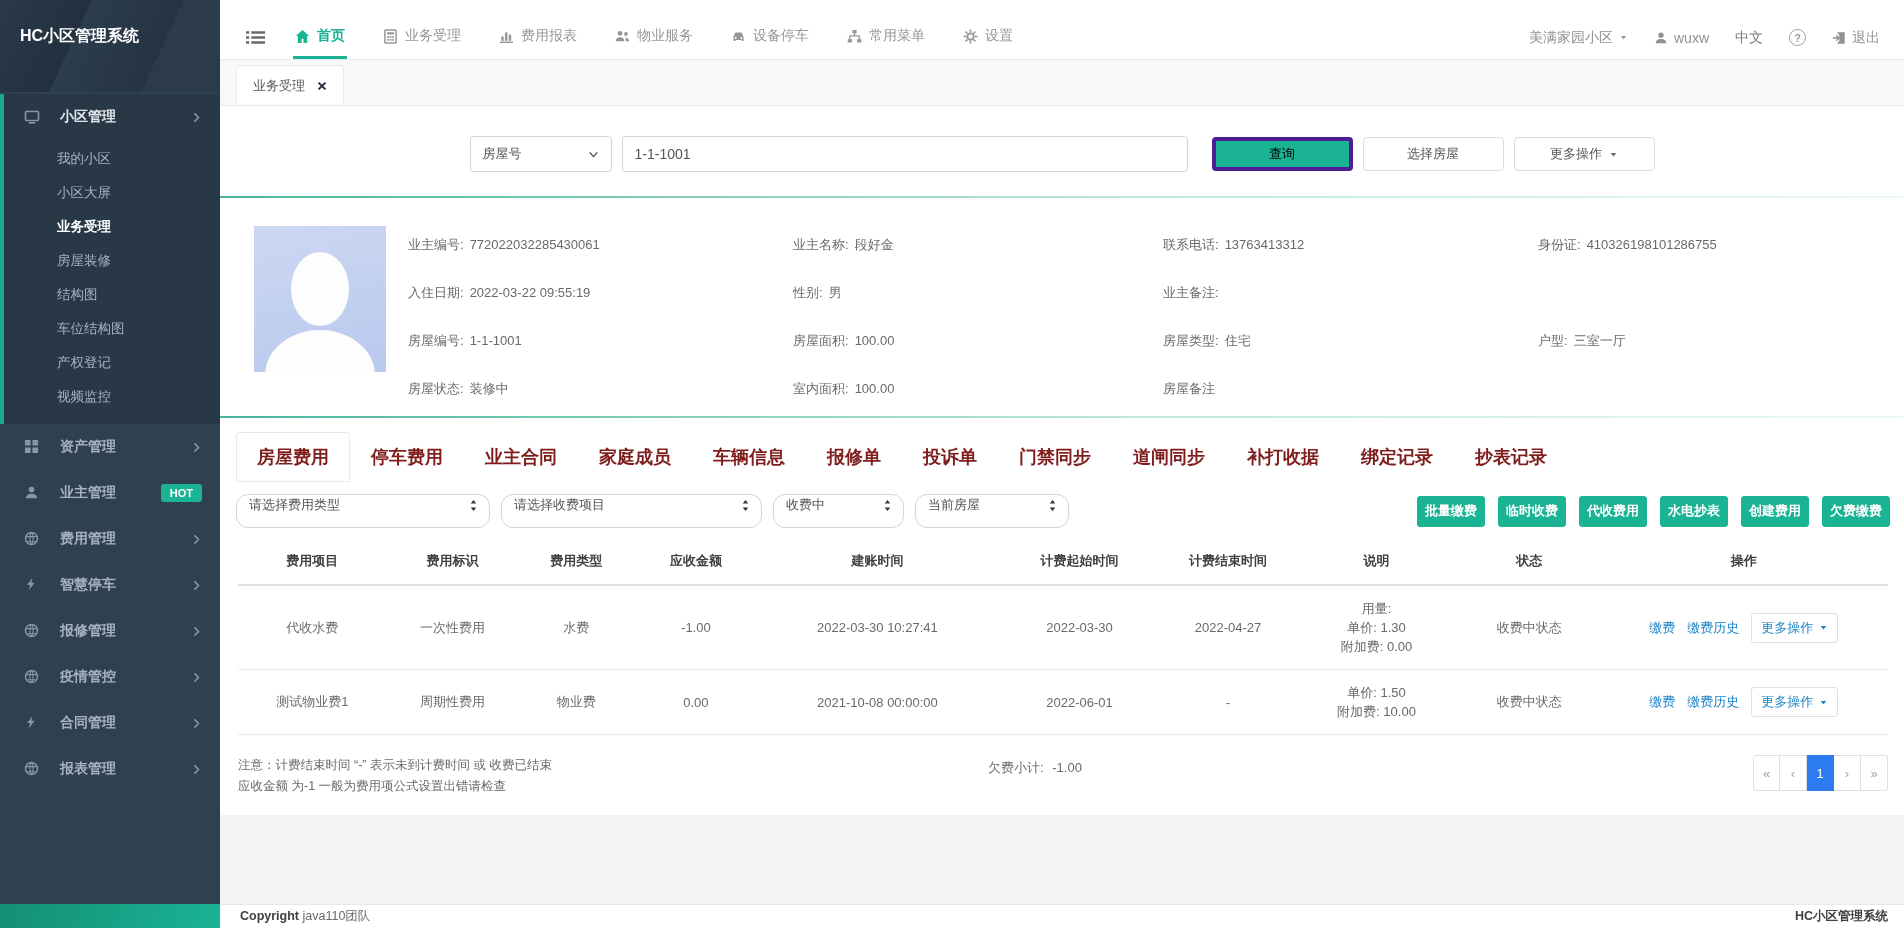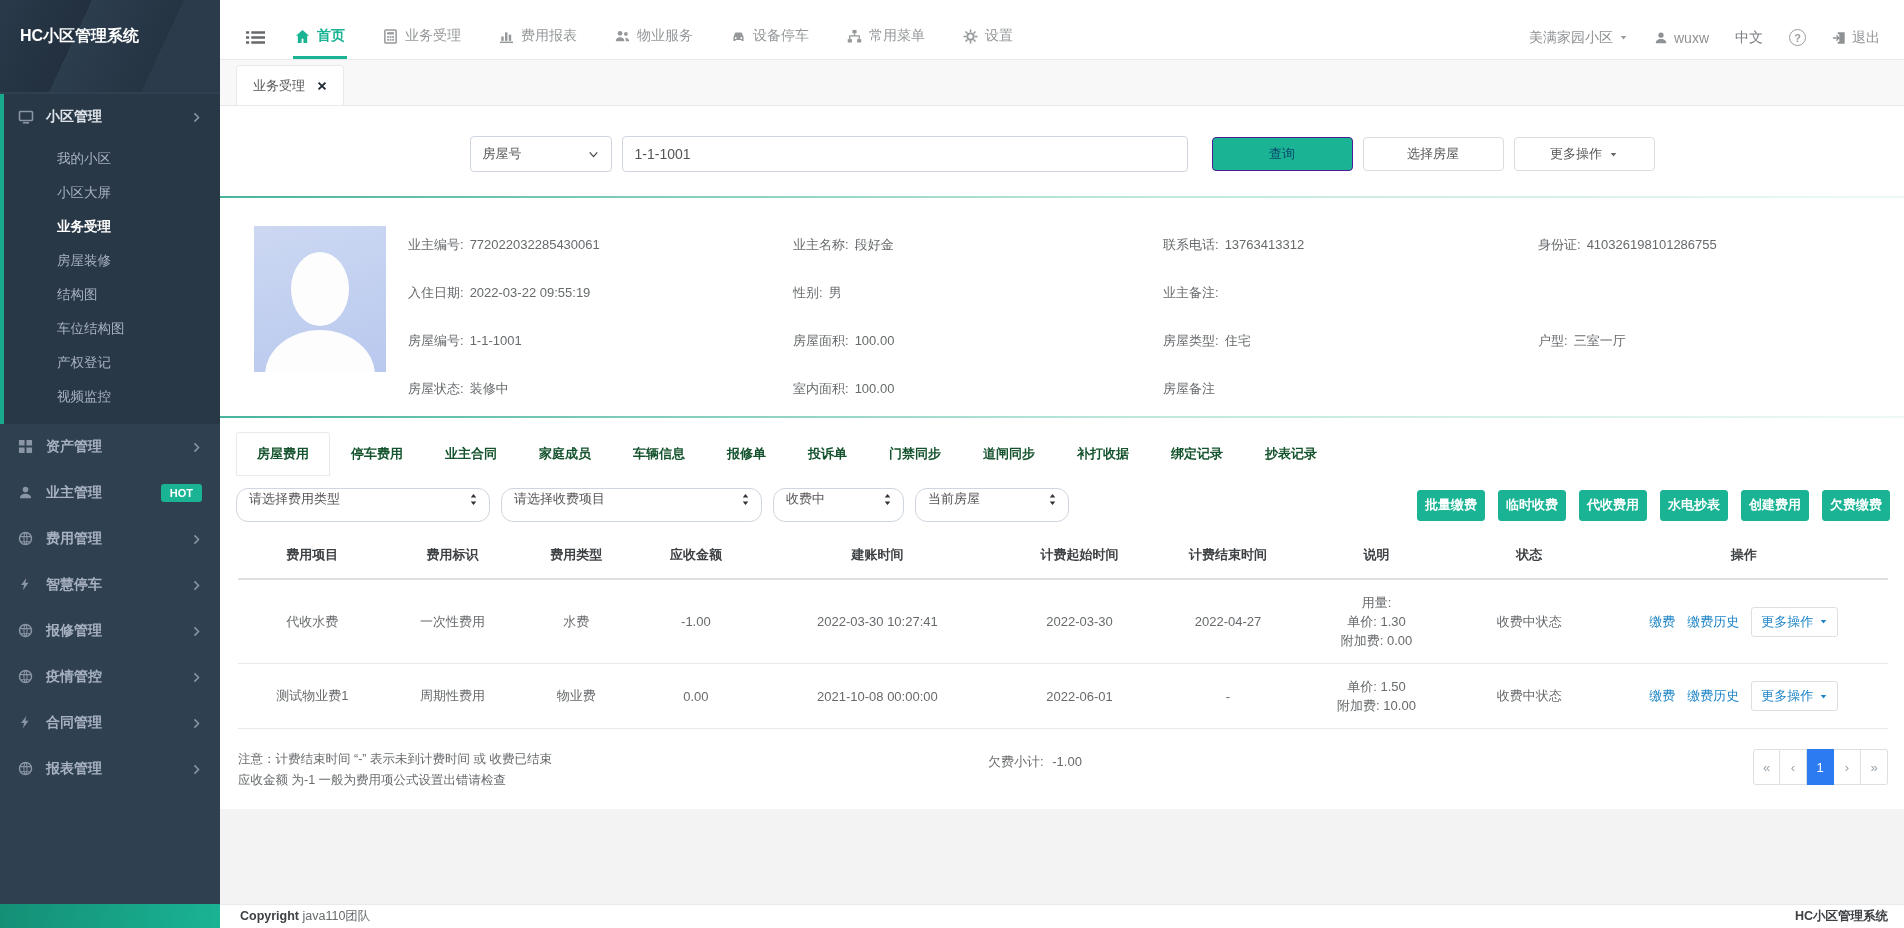--- a/index.html
+++ b/index.html
@@ -7,21 +7,21 @@
   body { font-family:"Liberation Sans","DejaVu Sans",sans-serif; font-size:13px; color:#676a6c; background:#f3f3f4; overflow:hidden; }
   .app { display:flex; width:1904px; height:928px; }
 
   
   .sidebar { width:220px; background:#2f4050; display:flex; flex-direction:column; flex-shrink:0; }
   .logo { height:92px; padding:26px 20px; color:#fff; font-size:16px; font-weight:bold;
           background:linear-gradient(115deg,#2a3a4a 0%,#22303f 35%,#2c3d4e 35%,#253443 70%,#2b3b4b 70%); }
   .side-menu { flex:1; padding-top:2px; overflow:hidden; }
   .side-group { border-left:4px solid transparent; }
   .side-group.expanded { background:#293846; border-left-color:#19aa8d; }
-  .side-item { display:flex; align-items:center; gap:12px; padding:14px 18px 14px 14px; color:#a7b1c2; font-size:14px; cursor:pointer; }
+  .side-item { display:flex; align-items:center; gap:20px; padding:14px 18px 14px 20px; color:#a7b1c2; font-size:14px; cursor:pointer; }
   .side-item .s-ico { width:16px; height:16px; flex-shrink:0; display:inline-flex; color:#8a95a5; }
   .side-item .s-label { flex:1; font-weight:bold; }
   .side-item .chev { width:11px; height:11px; color:#8a95a5; }
   .badge-hot { background:#1ab394; color:#fff; font-size:11px; font-weight:bold; padding:3px 9px; border-radius:3px; }
   .sub-menu { padding:2px 0 10px 0; }
   .sub-item { padding:8px 18px 8px 53px; color:#a7b1c2; font-size:13.5px; cursor:pointer; }
   .sub-item.active { color:#fff; font-weight:bold; }
   .side-bottom { height:24px; background:linear-gradient(100deg,#148f76,#1ab394); }
 
   
@@ -45,39 +45,39 @@
 
   .content { flex:1; background:#f3f3f4; overflow:hidden; }
   .panel { background:#fff; min-height:696px; padding-bottom:18px; }
 
   
   .search-row { display:flex; justify-content:center; align-items:center; padding-top:30px; gap:10px; }
   .sel-box { width:142px; height:36px; border:1px solid #cfd6dd; border-radius:4px; display:flex; align-items:center; justify-content:space-between; padding:0 12px; color:#555; background:#fff; cursor:pointer; }
   .sel-box .v-chev { width:11px; height:11px; color:#444; display:inline-flex; }
   .search-input { width:566px; height:36px; border:1px solid #cfd6dd; border-radius:4px; padding:0 12px; font-size:14px; color:#555; outline:none; font-family:inherit; }
   .btn { height:34px; border-radius:4px; font-size:13px; cursor:pointer; font-family:inherit; }
-  .btn-primary { background:#1ab394; border:1px solid #4c1d95; color:#0c4a6e; width:141px; margin-left:14px; }
+  .btn-primary { background:#1ab394; border:4px solid #4c1d95; color:#000000; width:141px; margin-left:14px; }
   .btn-default { background:#fff; border:1px solid #d9dde1; color:#555; width:141px; display:inline-flex; align-items:center; justify-content:center; gap:7px; }
   .btn-default .dn-caret { width:9px; height:9px; display:inline-flex; color:#666; }
 
   .teal-line { height:2px; background:linear-gradient(to right,#49b59c,#bfe8dd 55%,#eef9f6); margin-top:24px; }
 
   
   .owner { display:flex; padding:28px 20px 14px 34px; gap:22px; }
   .avatar { width:132px; height:146px; background:linear-gradient(165deg,#ccd8f2,#b9c8ee); position:relative; overflow:hidden; flex-shrink:0; }
   .avatar::before { content:""; position:absolute; left:50%; top:26px; transform:translateX(-50%); width:58px; height:74px; background:#fdfdfe; border-radius:50%; }
   .avatar::after { content:""; position:absolute; left:50%; top:104px; transform:translateX(-50%); width:110px; height:90px; background:#fdfdfe; border-radius:50%; }
   .owner-grid { flex:1; display:grid; grid-template-columns:385px 370px 375px auto; row-gap:30px; padding-top:10px; align-content:start; }
   .field { font-size:13px; color:#676a6c; white-space:nowrap; }
   .field .f-label { color:#676a6c; }
   .field .f-value { color:#676a6c; margin-left:6px; }
 
   
   .detail-tabs { display:flex; align-items:flex-end; padding:14px 0 0 16px; }
-  .d-tab { padding:12px 20px; font-size:13px; color:#14532d; font-weight:bold; cursor:pointer; border:1px solid transparent; }
+  .d-tab { padding:12px 20px; font-size:18px; color:#7f1d1d; font-weight:bold; cursor:pointer; border:1px solid transparent; }
   .d-tab.active { background:#fff; border-color:#e7eaec; border-radius:3px 3px 0 0; }
 
   
   .filter-row { display:flex; align-items:center; padding:12px 14px 0 16px; gap:11px; }
   .f-sel { height:34px; border:1px solid #cfd6dd; border-radius:12px; background:#fff; display:flex; align-items:center; justify-content:space-between; padding:0 10px 12px 12px; color:#555; cursor:pointer; }
   .f-sel .ud-ico { width:11px; height:13px; color:#333; display:inline-flex; margin-left:8px; }
   .w1 { width:254px; } .w2 { width:261px; } .w3 { width:131px; } .w4 { width:154px;text-align:right; }
   .action-group { margin-left:auto; display:flex; gap:13px; }
   .btn-green { background:#1ab394; border:1px solid #1ab394; color:#fff; padding:0 7px; height:31px; border-radius:3px; font-size:13px; cursor:pointer; font-family:inherit; font-weight:bold; }
 

